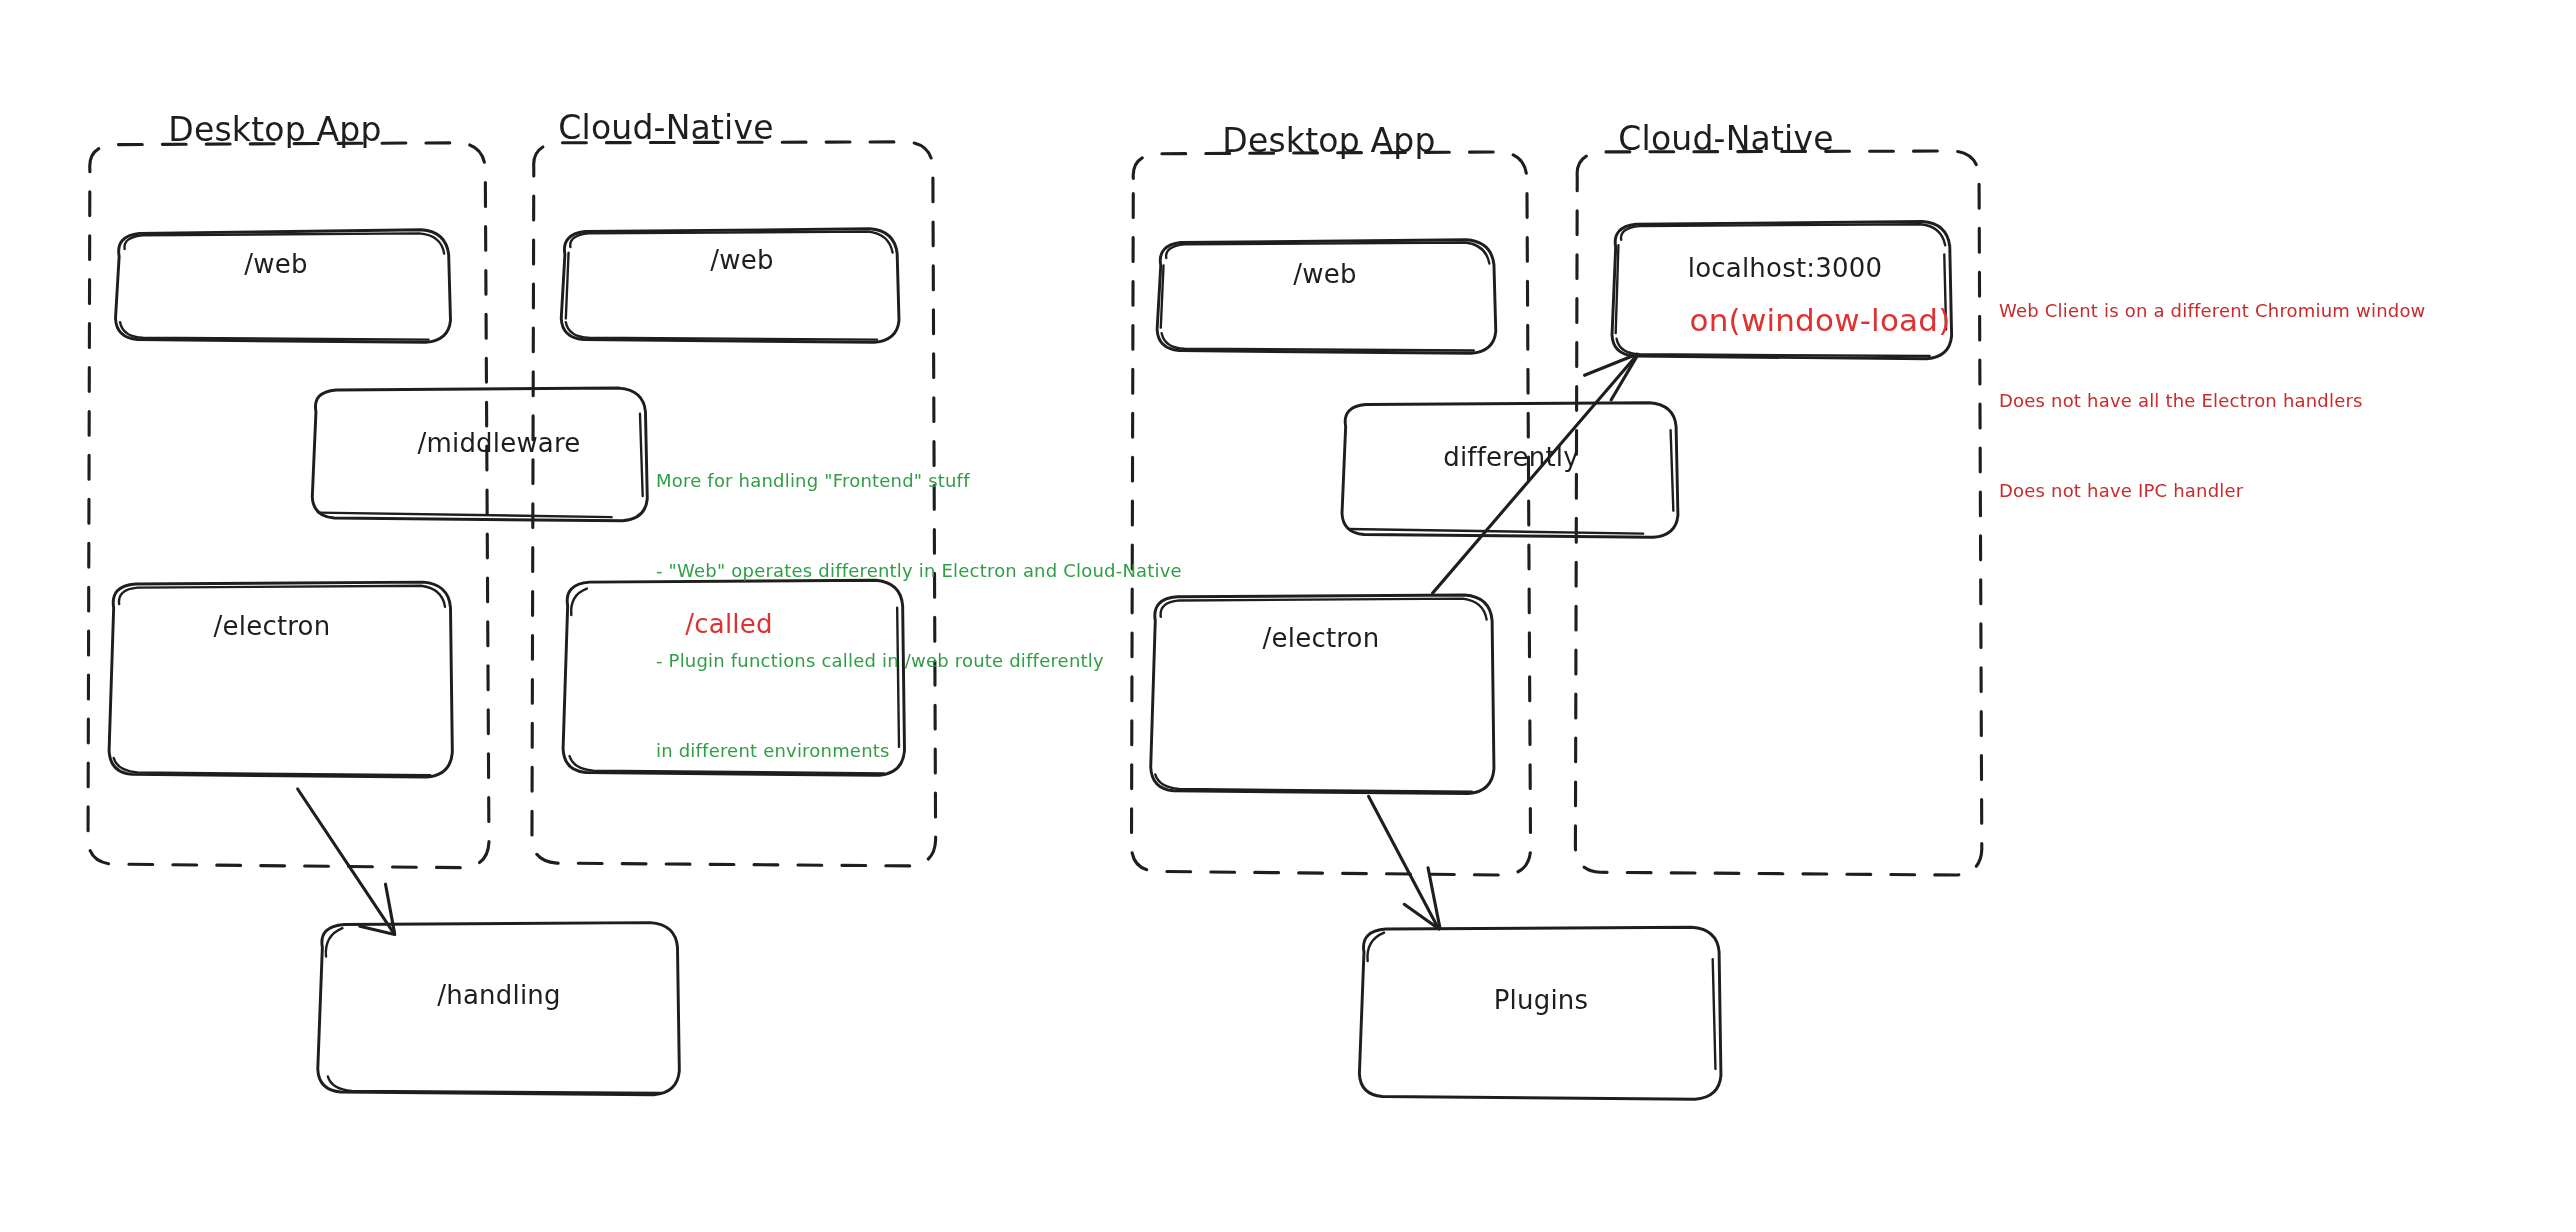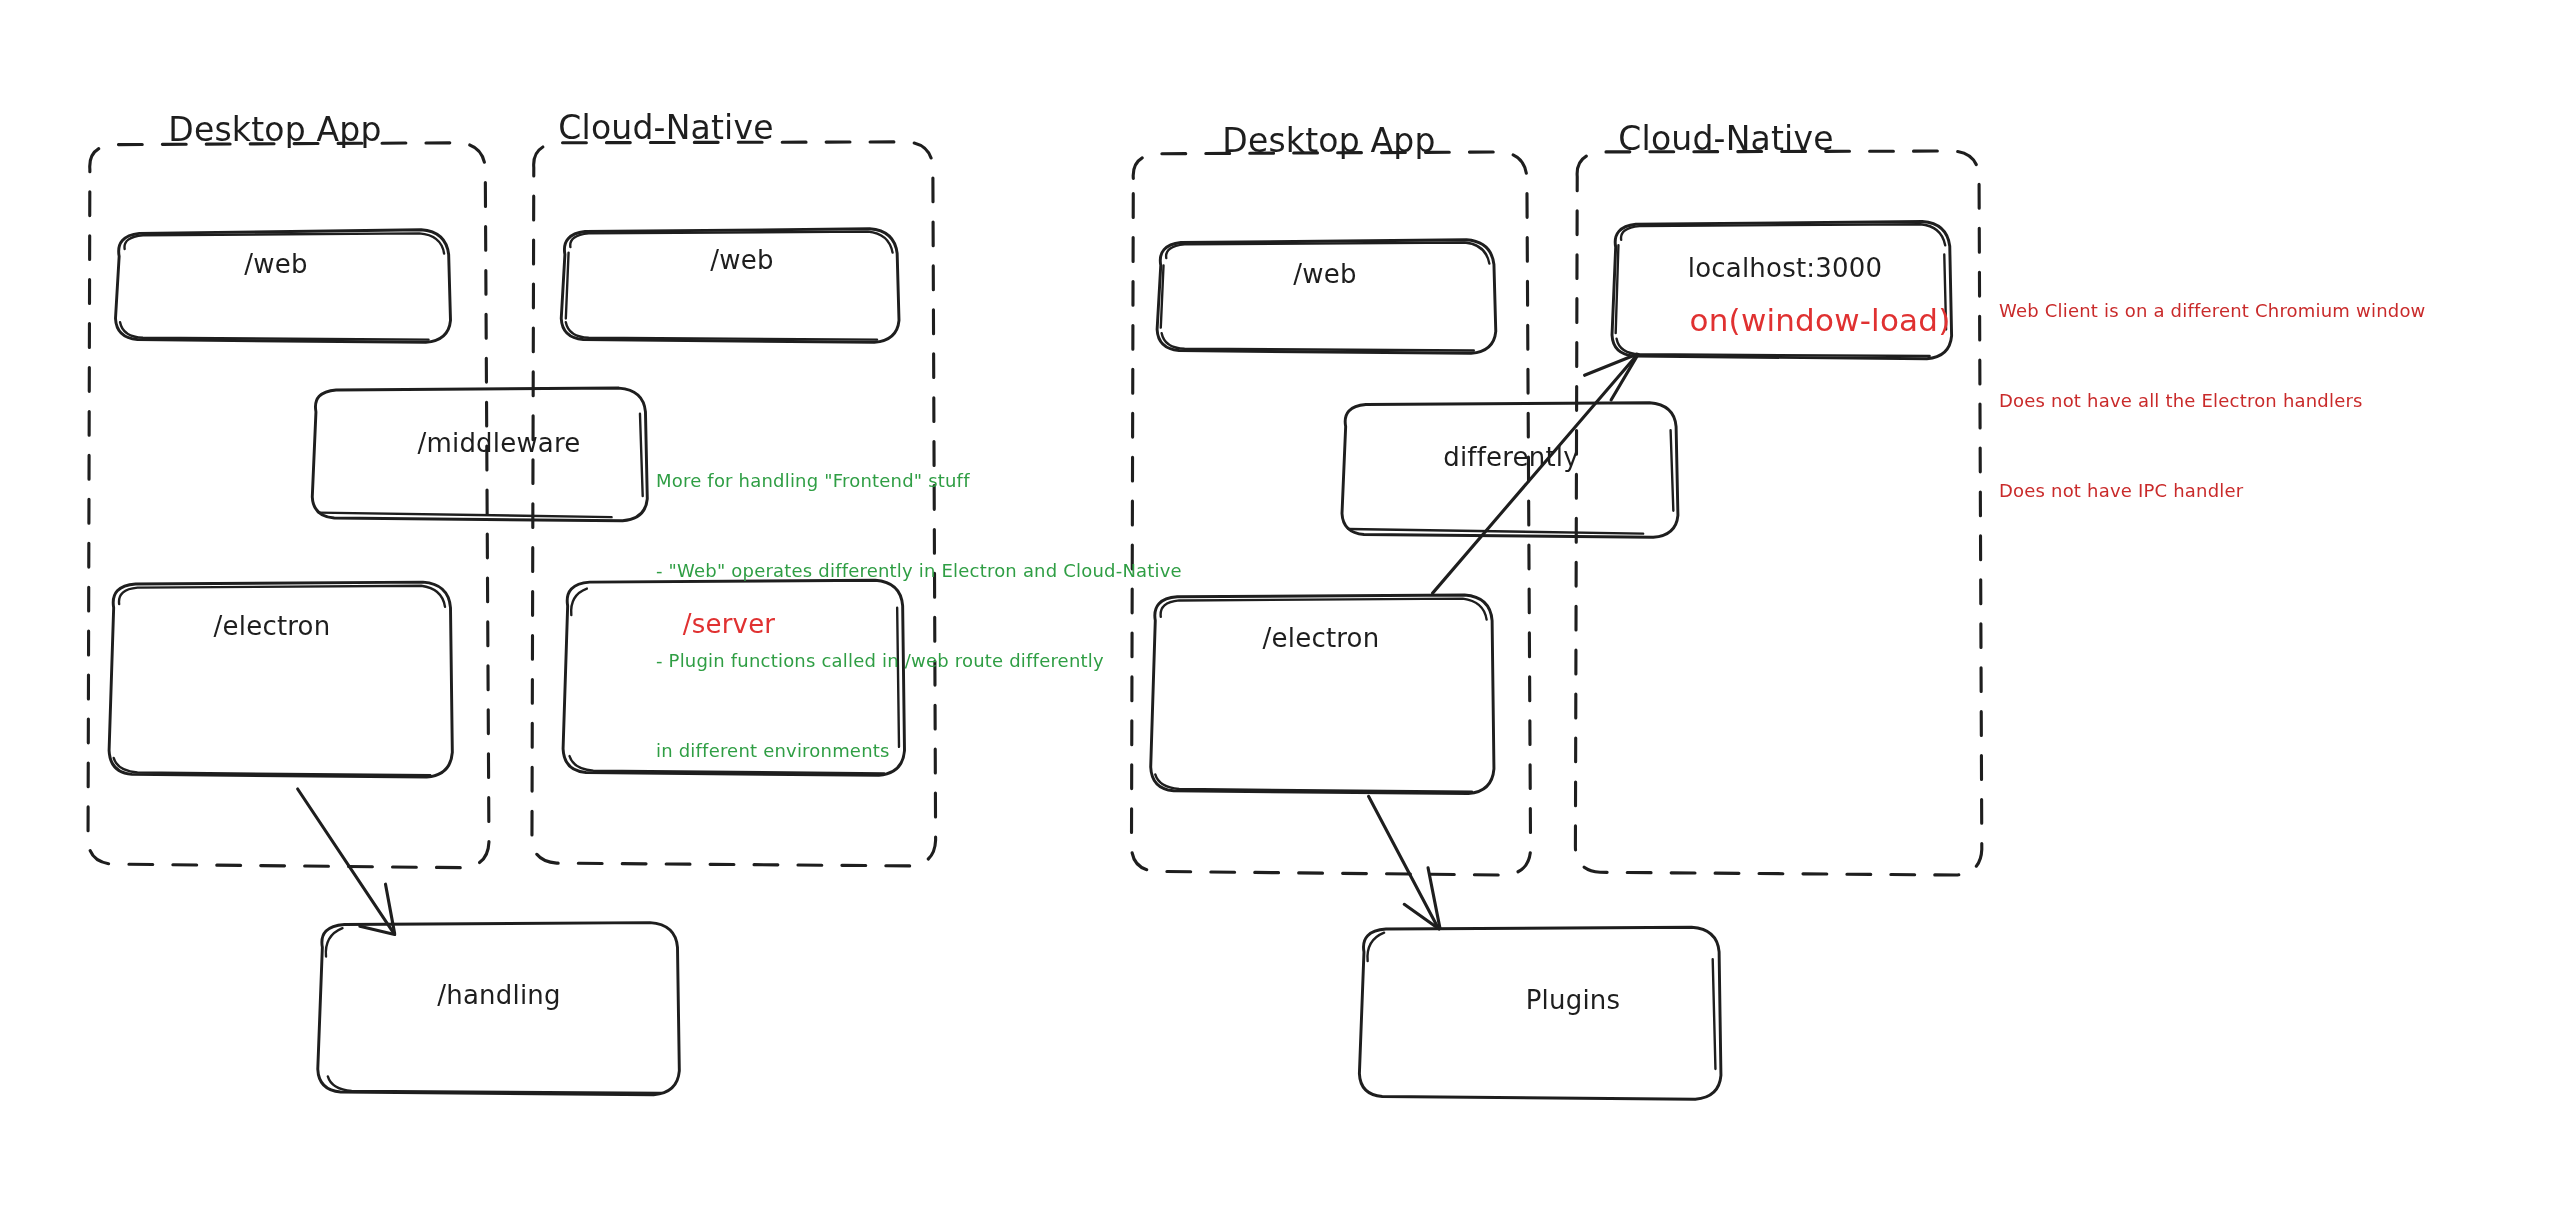--- a/index.html
+++ b/index.html
@@ -194,39 +194,39 @@
     </g>
   </svg>
 
   <div class="lbl group-title" style="left:275px; top:110px;">Desktop App</div>
   <div class="lbl group-title" style="left:666px; top:108px;">Cloud-Native</div>
 
   <div class="lbl node-label" style="left:276px; top:249px;">/web</div>
   <div class="lbl node-label" style="left:742px; top:245px;">/web</div>
   <div class="lbl node-label" style="left:499px; top:428px;">/middleware</div>
   <div class="lbl node-label" style="left:272px; top:611px;">/electron</div>
-  <div class="lbl node-label red" style="left:729px; top:609px;">/server</div>
+  <div class="lbl node-label red" style="left:729px; top:609px;">/called</div>
   <div class="lbl node-label" style="left:499px; top:980px;">/handling</div>
 
   <div class="lbl note green" style="left:656px; top:406px;">
     <div>More for handling "Frontend" stuff</div>
     <div>- "Web" operates differently in Electron and Cloud-Native</div>
     <div>- Plugin functions called in /web route differently</div>
     <div>in different environments</div>
   </div>
 
   <div class="lbl group-title" style="left:1329px; top:121px;">Desktop App</div>
   <div class="lbl group-title" style="left:1726px; top:119px;">Cloud-Native</div>
 
   <div class="lbl node-label" style="left:1325px; top:259px;">/web</div>
   <div class="lbl node-label" style="left:1785px; top:253px;">localhost:3000</div>
   <div class="lbl node-sub" style="left:1820px; top:302px;">on(window-load)</div>
   <div class="lbl node-label" style="left:1511px; top:442px;">differently</div>
   <div class="lbl node-label" style="left:1321px; top:623px;">/electron</div>
-  <div class="lbl node-label" style="left:1541px; top:985px;margin-left:32px;">Plugins</div>
+  <div class="lbl node-label" style="left:1541px; top:985px;">Plugins</div>
 
   <div class="lbl note red" style="left:1999px; top:236px;">
     <div>Web Client is on a different Chromium window</div>
     <div>Does not have all the Electron handlers</div>
     <div>Does not have IPC handler</div>
   </div>
 
 </div>
 
 

